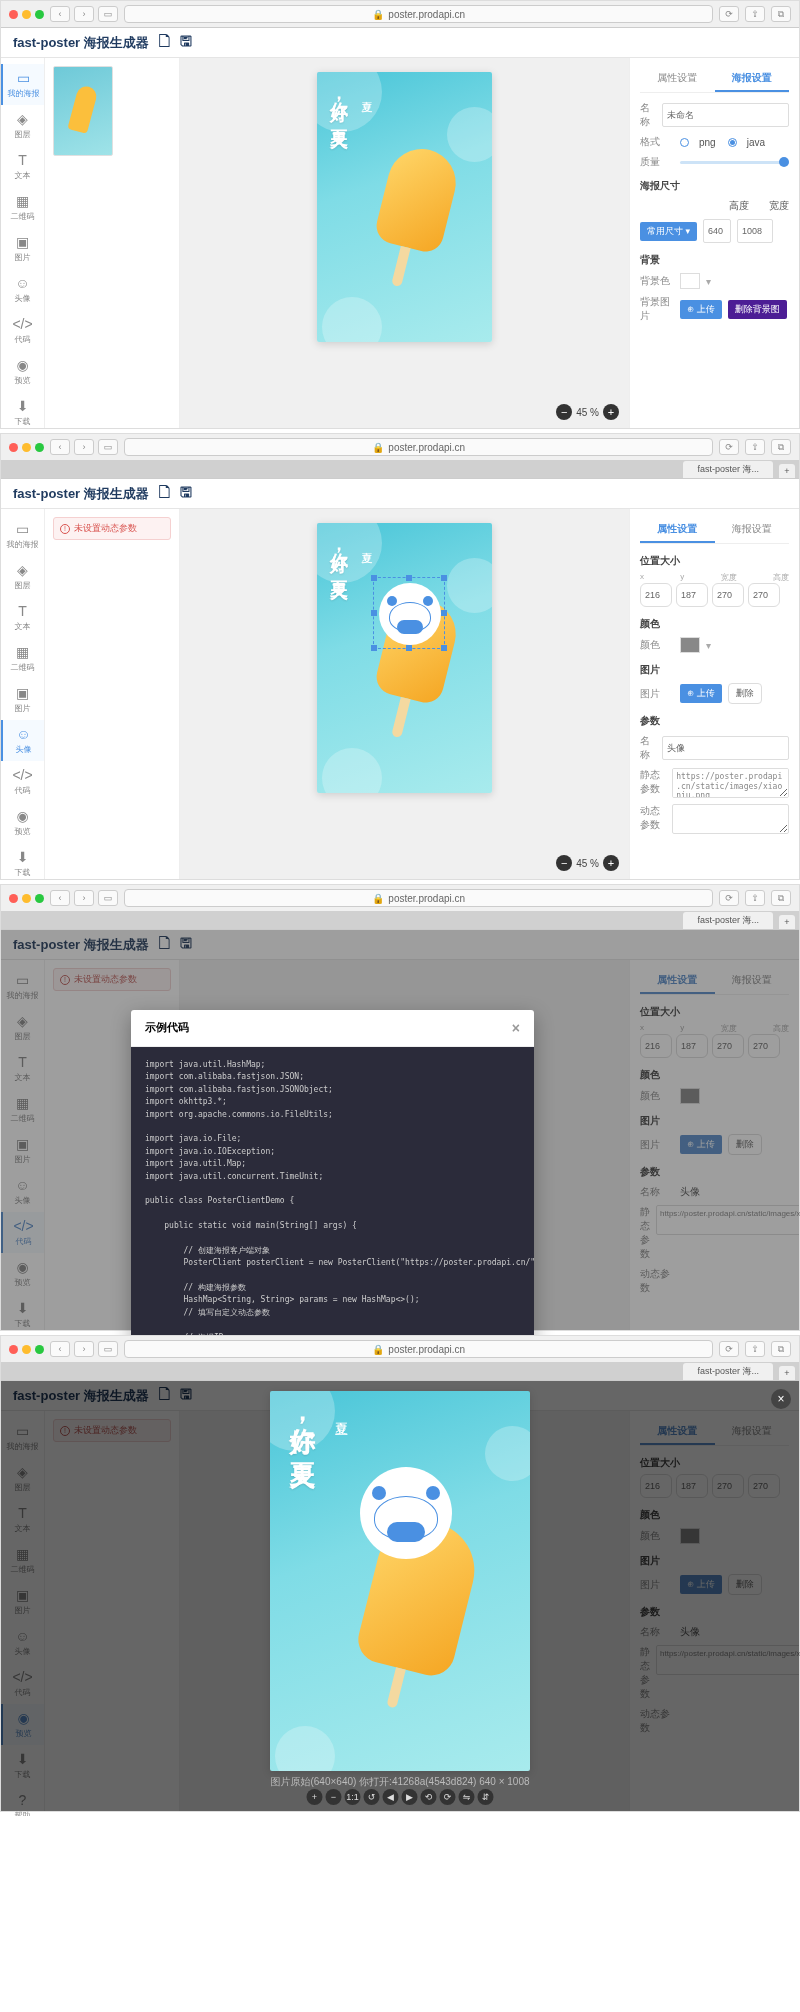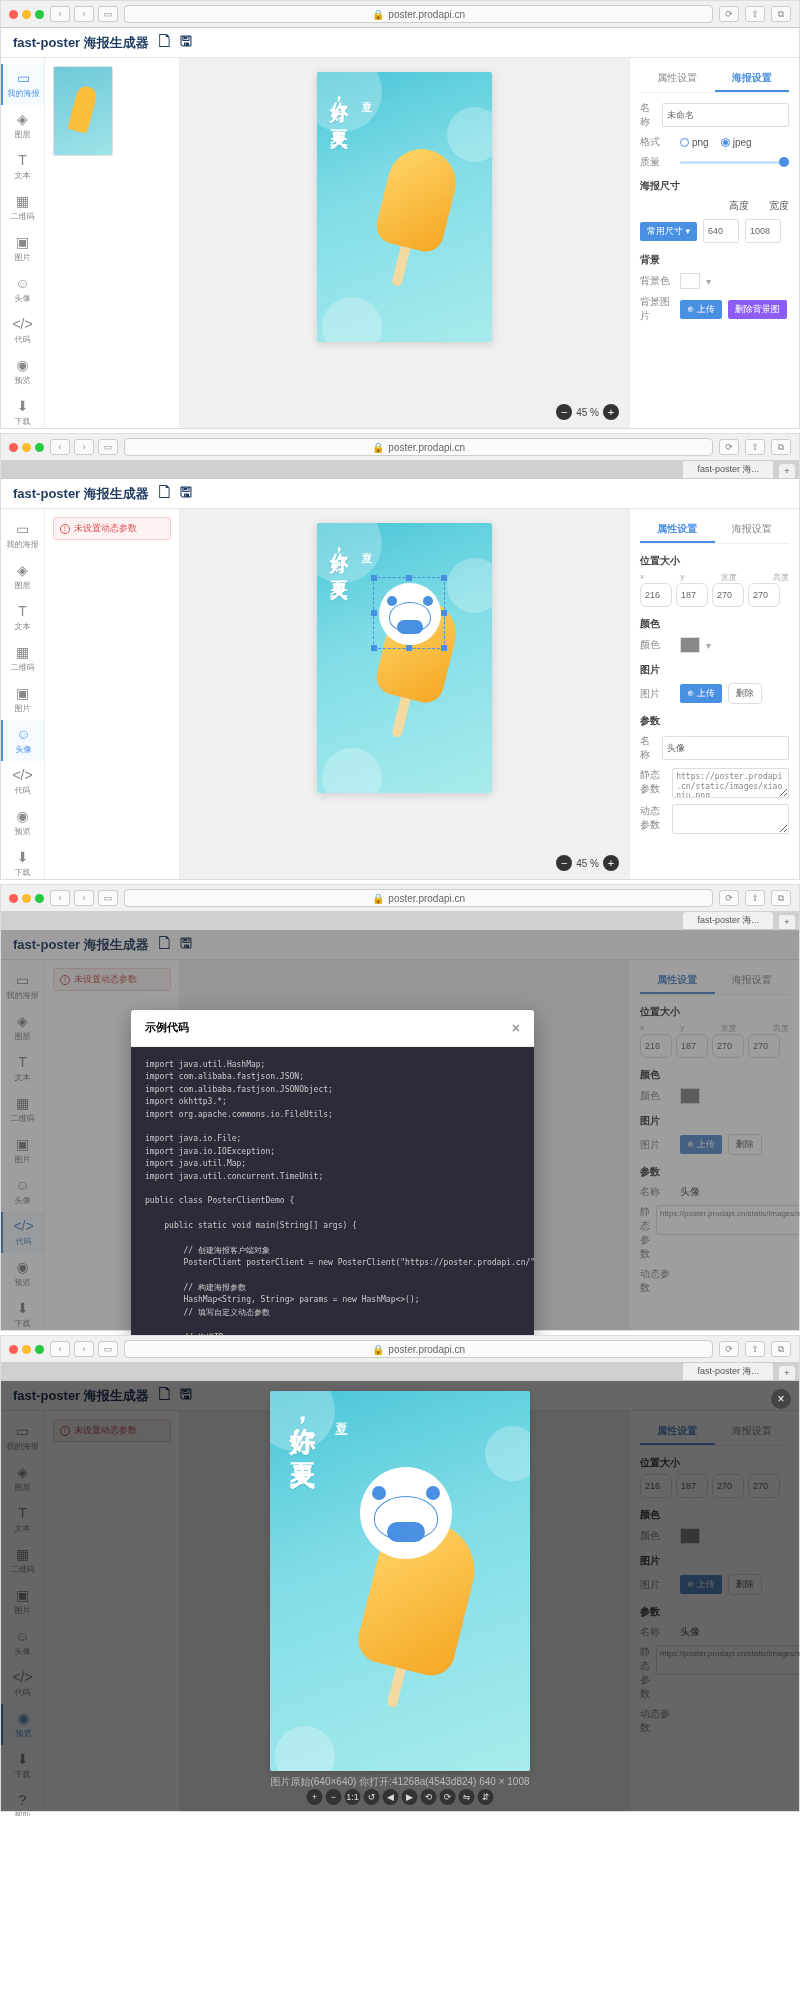--- a/index.html
+++ b/index.html
@@ -64,21 +64,21 @@
   .zval{font-size:10px;color:#444;}
 
   .panel { width:170px; background:#fff; border-left:1px solid #eee; padding:8px 10px; font-size:10px; color:#555; }
   .ptabs{display:flex;border-bottom:1px solid #eee;margin-bottom:8px;}
   .ptab{flex:1;text-align:center;padding:5px 0;color:#888;}
   .ptab.active{color:#4a90e2;border-bottom:2px solid #4a90e2;font-weight:600;}
   .prow{display:flex;align-items:center;margin:6px 0;gap:6px;}
   .plabel{width:34px;color:#888;}
   .pinput{flex:1;border:1px solid #ddd;border-radius:2px;height:18px;padding:11px 4px;font-size:9px;color:#666;}
   .psec{font-weight:600;color:#444;margin:10px 0 4px;}
-  .radio{display:inline-flex;align-items:center;gap:3px;margin-right:6px;}
+  .radio{display:inline-flex;align-items:center;gap:10px;margin-right:6px;}
   .rdot{width:9px;height:9px;border:1px solid #4a90e2;border-radius:50%;display:inline-block;position:relative;}
   .rdot.on::after{content:"";width:5px;height:5px;background:#4a90e2;border-radius:50%;position:absolute;left:1px;top:1px;}
   .slider{flex:1;height:3px;background:#cde3f7;border-radius:2px;position:relative;}
   .slider .kn{width:10px;height:10px;background:#4a90e2;border-radius:50%;position:absolute;right:0;top:-4px;}
   .btn-pri{background:#4a90e2;color:#fff;border:none;border-radius:2px;padding:3px 7px;font-size:9px;}
   .btn-sec{background:#fff;color:#666;border:1px solid #ddd;border-radius:4px;padding:3px 7px;font-size:9px;}
   .grid4{display:flex;gap:4px;}
   .grid4 .pinput{width:32px;flex:none;border-radius:6px;}
   .swatch{width:20px;height:16px;border:1px solid #ddd;background:#888;}
   .textarea{width:100%;border:1px solid #ddd;border-radius:2px;height:30px;font-size:8px;padding:3px;color:#888;line-height:1.2;}
@@ -185,49 +185,49 @@
           <input class="pinput" value="未命名" style="">
         </div>
       <div class="prow">
           <span class="plabel">格式</span>
         <span class="radio">
             <span class="rdot"></span>
             <span>png</span>
           </span>
         <span class="radio">
             <span class="rdot on"></span>
-            <span>jpeg</span>
+            <span>java</span>
           </span>
       </div>
       <div class="prow">
           <span class="plabel">质量</span>
           <div class="slider">
             <div class="kn"></div>
           </div>
         </div>
       <div class="psec">海报尺寸</div>
       <div class="prow" style="justify-content:flex-end;gap:20px;">
           <span>高度</span>
           <span>宽度</span>
         </div>
       <div class="prow">
         <button class="btn-pri"><span>常用尺寸</span> ▾</button>
-        <input class="pinput" style="width: 36px; flex: 0 0 auto;" value="640">
+        <input class="pinput" style="width: 28px; flex: 0 0 auto;" value="640">
         <input class="pinput" style="width: 36px; flex: 0 0 auto;" value="1008">
       </div>
       <div class="psec">背景</div>
       <div class="prow">
           <span class="plabel">背景色</span>
           <div class="swatch" style="background:#fff"></div>
           <span style="color:#aaa">▾</span>
         </div>
       <div class="prow">
           <span class="plabel">背景图片</span>
         <button class="btn-pri">⊕ 上传</button>
-        <button class="btn-pri" style="background:#8b5cf6">删除背景图</button>
+        <button class="btn-pri" style="background:#4c1d95">删除背景图</button>
       </div>
     </div>
   </div>
 </div>
 
 <div class="shot">
   <div class="chrome">
     <div class="chrome-top">
       <div class="dots">
           <div class="dot r"></div>

